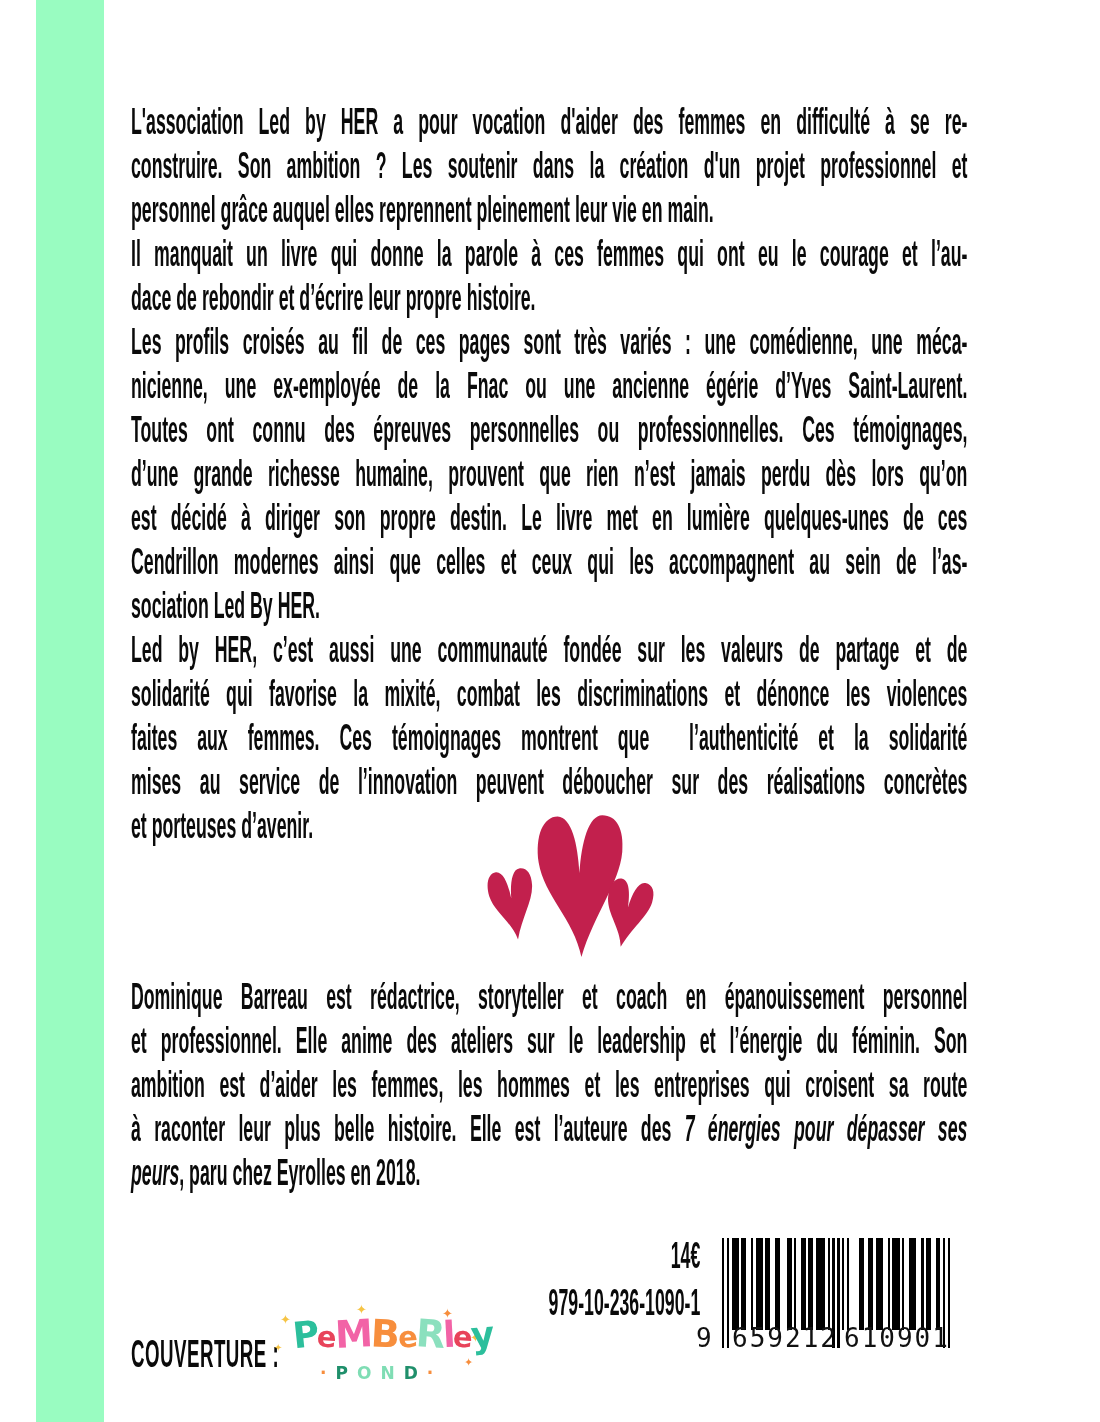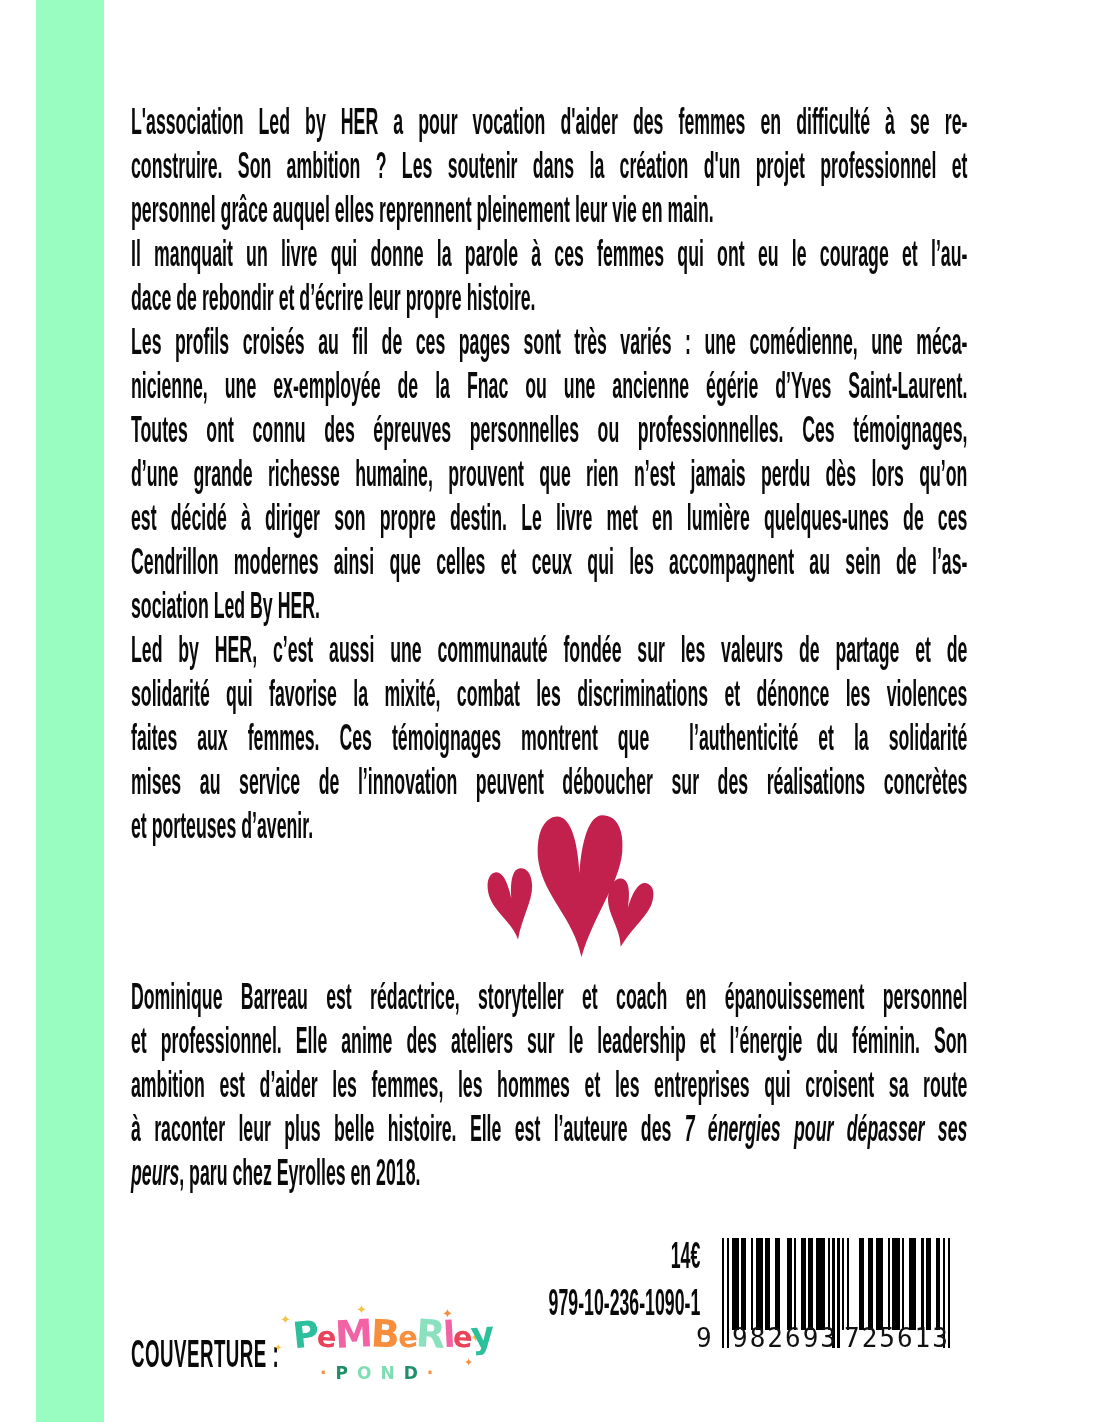--- a/index.html
+++ b/index.html
@@ -135,22 +135,22 @@
         <div class="bar" style="left: 180px; width: 2.4px;"></div>
         <div class="bar" style="left: 187.2px; width: 7.2px;"></div>
         <div class="bar" style="left: 199.2px; width: 2.4px;"></div>
         <div class="bar" style="left: 204px; width: 4.8px;"></div>
         <div class="bar" style="left: 213.6px; width: 4.8px;"></div>
         <div class="bar tall" style="left: 220.8px; width: 2.4px;"></div>
         <div class="bar tall" style="left: 225.6px; width: 2.4px;"></div>
       </div>
     <div id="bc-digits">
       <span id="bc-first">9</span>
-      <span id="bc-g1">982693</span>
-      <span id="bc-g2">725613</span>
+      <span id="bc-g1">659212</span>
+      <span id="bc-g2">610901</span>
     </div>
   </div>
 
   <div id="couverture">COUVERTURE :</div>
 
   <div id="logo">
     <div id="logo-stars">
         <span style="color: rgb(246, 196, 69);">✦</span>
         <span style="color: rgb(246, 196, 69);">✦</span>
         <span style="color: rgb(247, 142, 61);">✦</span>

